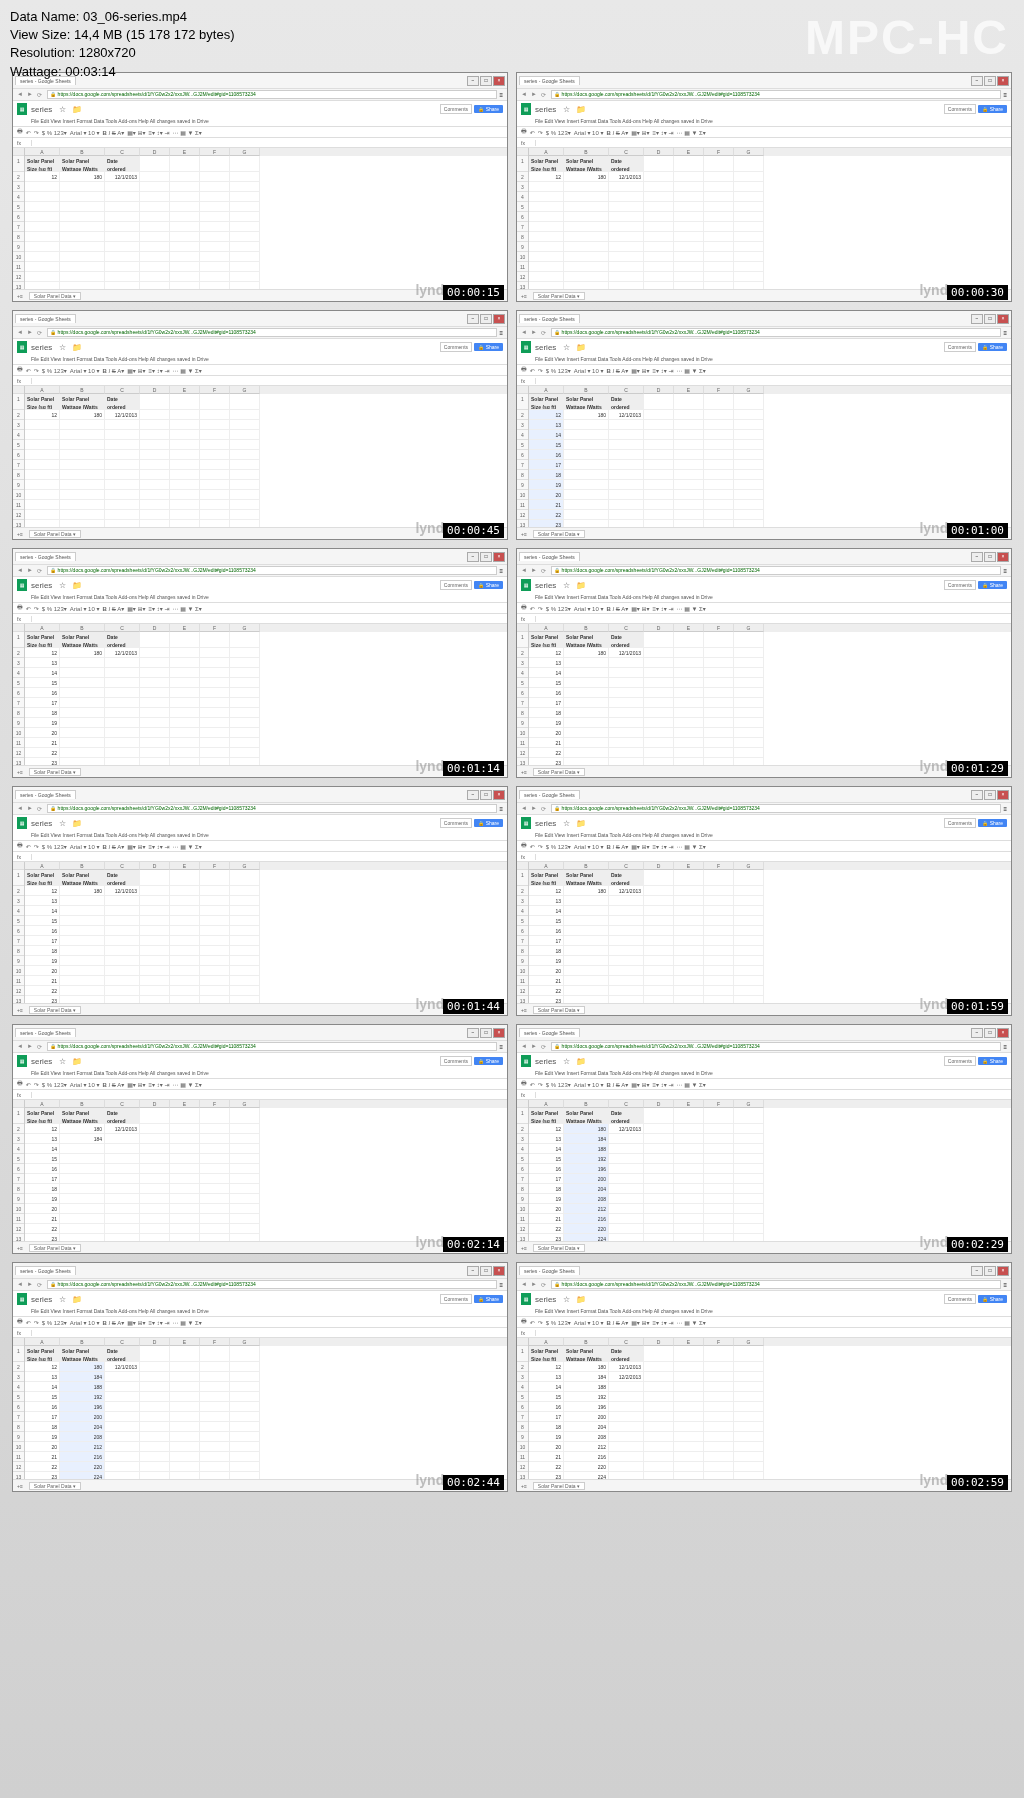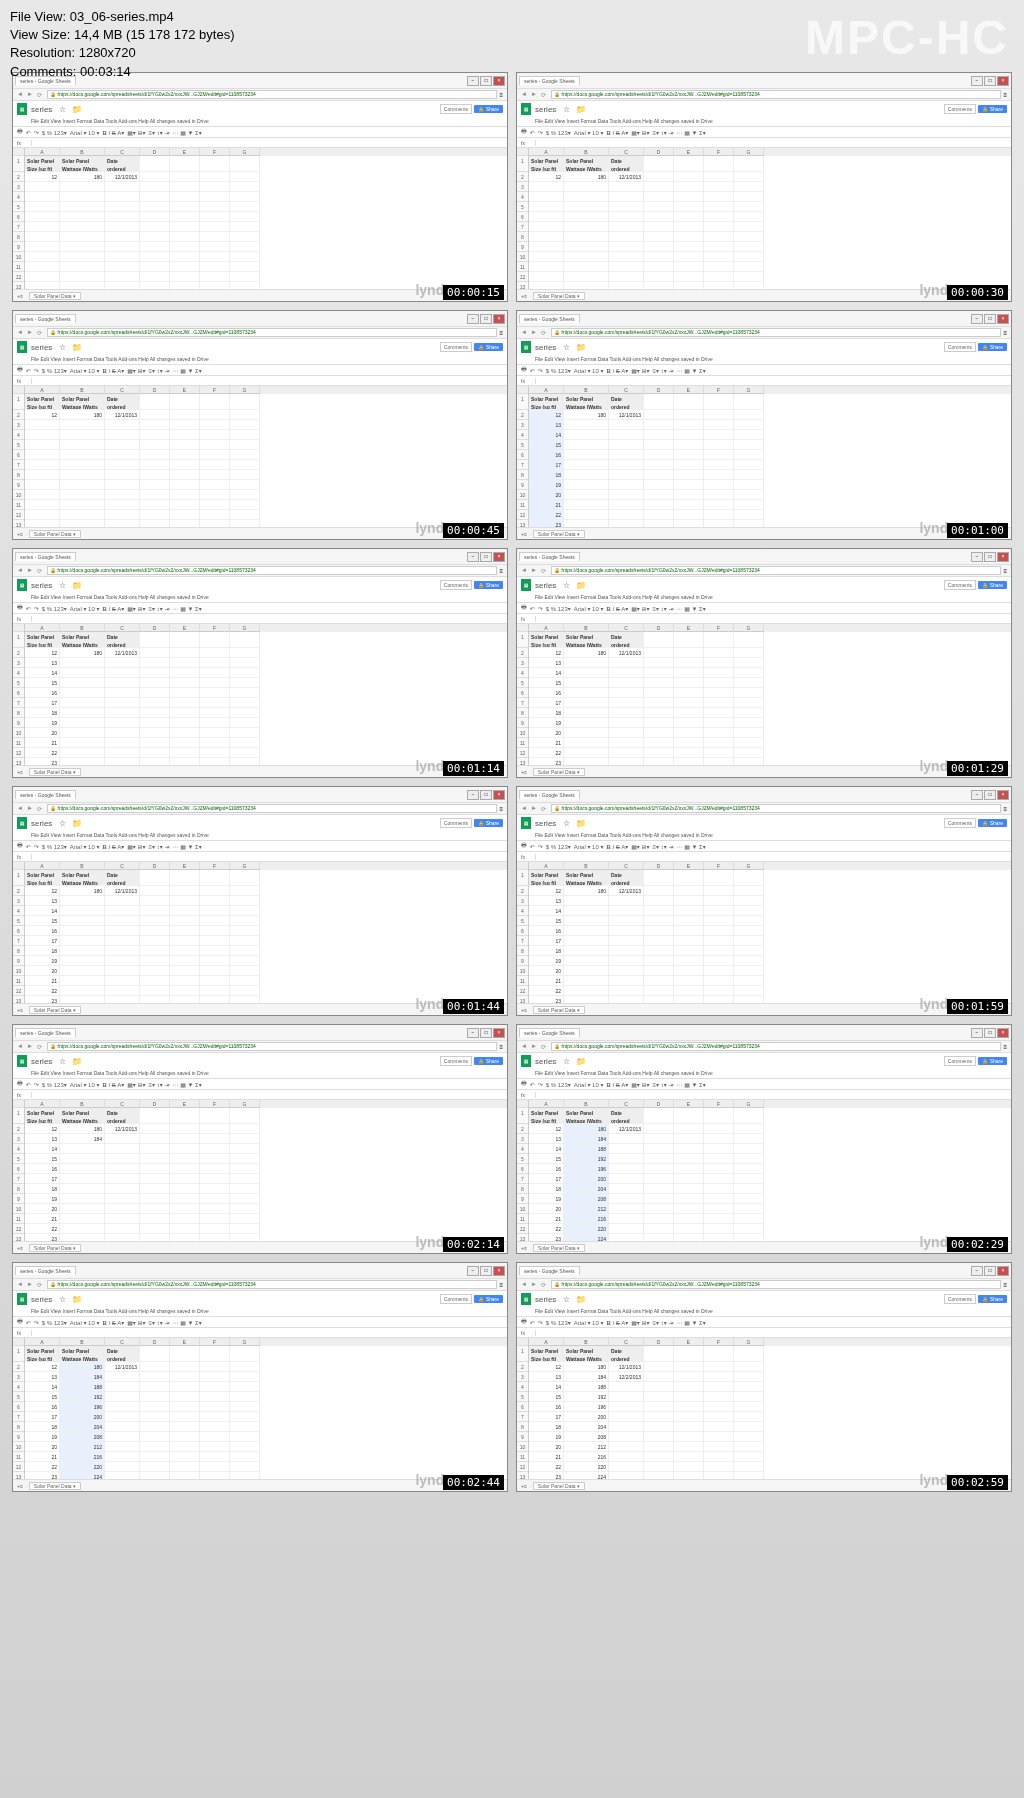--- a/index.html
+++ b/index.html
@@ -41,24 +41,24 @@
 .footer-bar { position: absolute; bottom: 0; left: 0; right: 0; height: 12px; background: #f5f5f5; border-top: 1px solid #ddd; display: flex; align-items: center; padding: 0 4px; font-size: 5px; color: #666; }
 .sheet-tab { background: #fff; border: 1px solid #ccc; padding: 0 4px; margin-left: 6px; }
 .lynda-mark { position: absolute; bottom: 3px; right: 55px; font-size: 14px; color: rgba(150,150,150,0.6); font-weight: bold; }
 .timestamp { position: absolute; bottom: 1px; right: 3px; background: #000; color: #fff; font-size: 11px; padding: 1px 4px; font-family: monospace; }
 .c-a { width: 35px; } .c-b { width: 45px; } .c-c { width: 35px; } .c-d { width: 30px; } .c-e { width: 30px; } .c-f { width: 30px; } .c-g { width: 30px; }
 </style>
 </head>
 <body>
 
 <div class="file-info">
-  <div><span>File View:</span> <span>03_06-series.mp4</span></div>
+  <div><span>Data Name:</span> <span>03_06-series.mp4</span></div>
   <div><span>View Size:</span> <span>14,4 MB (15 178 172 bytes)</span></div>
   <div><span>Resolution:</span> <span>1280x720</span></div>
-  <div><span>Comments:</span> <span>00:03:14</span></div>
+  <div><span>Wattage:</span> <span>00:03:14</span></div>
 </div>
 
 <div class="watermark">MPC-HC</div>
 
 <div class="grid" id="thumbs-grid">
     <div class="thumb">
   <div class="chrome-bar">
     <div class="chrome-tab">series - Google Sheets</div>
     <div class="win-controls">
       <div class="win-btn">−</div>

